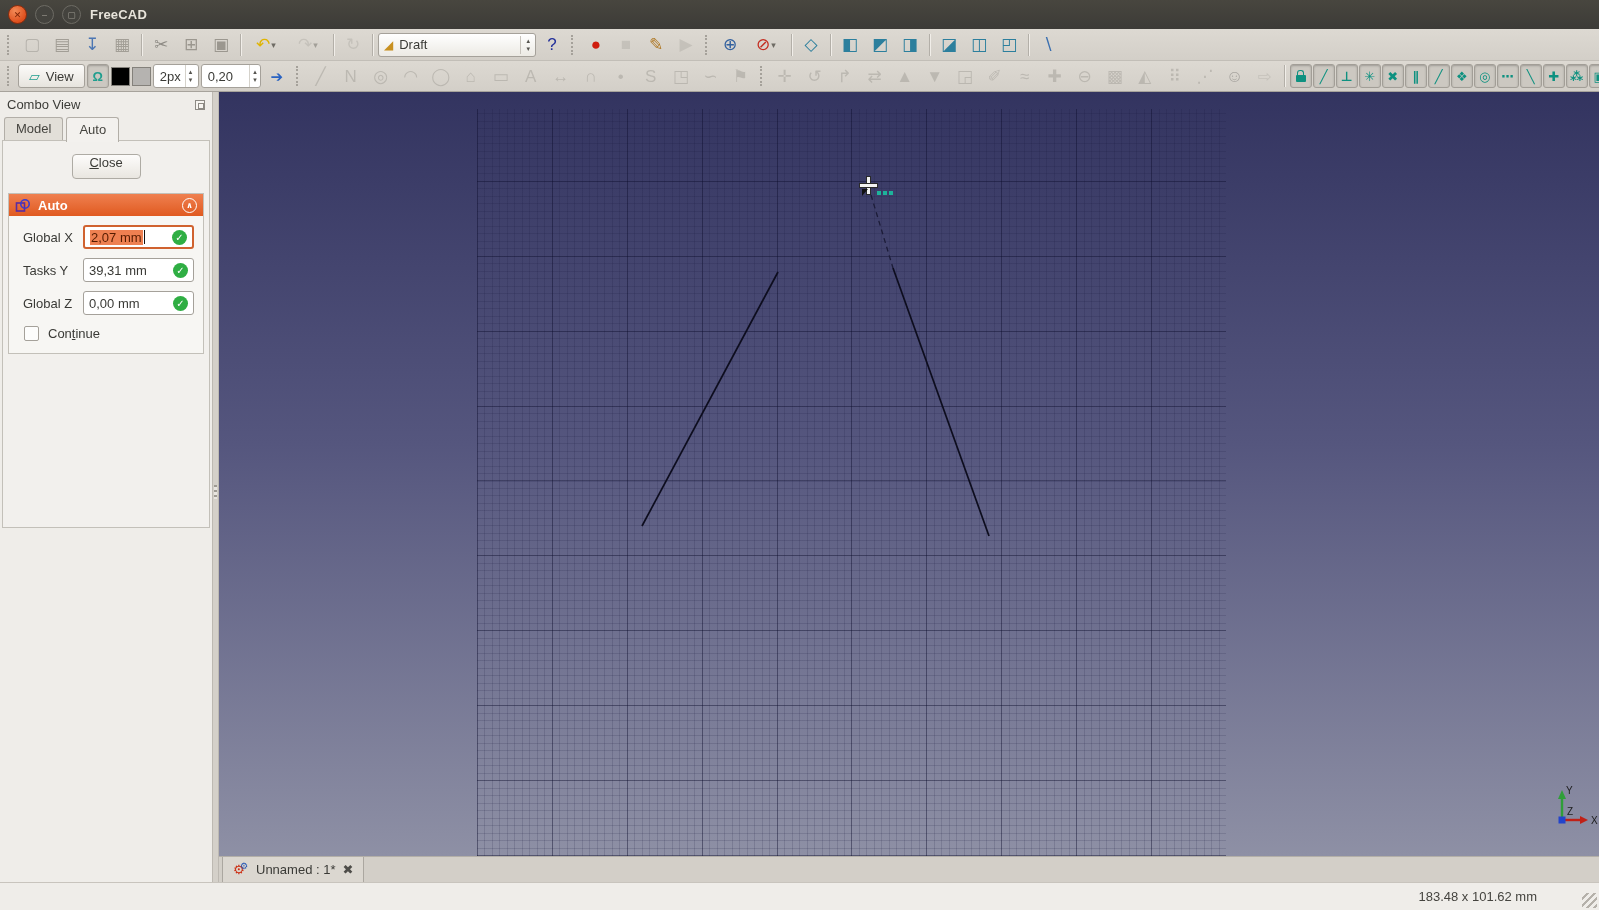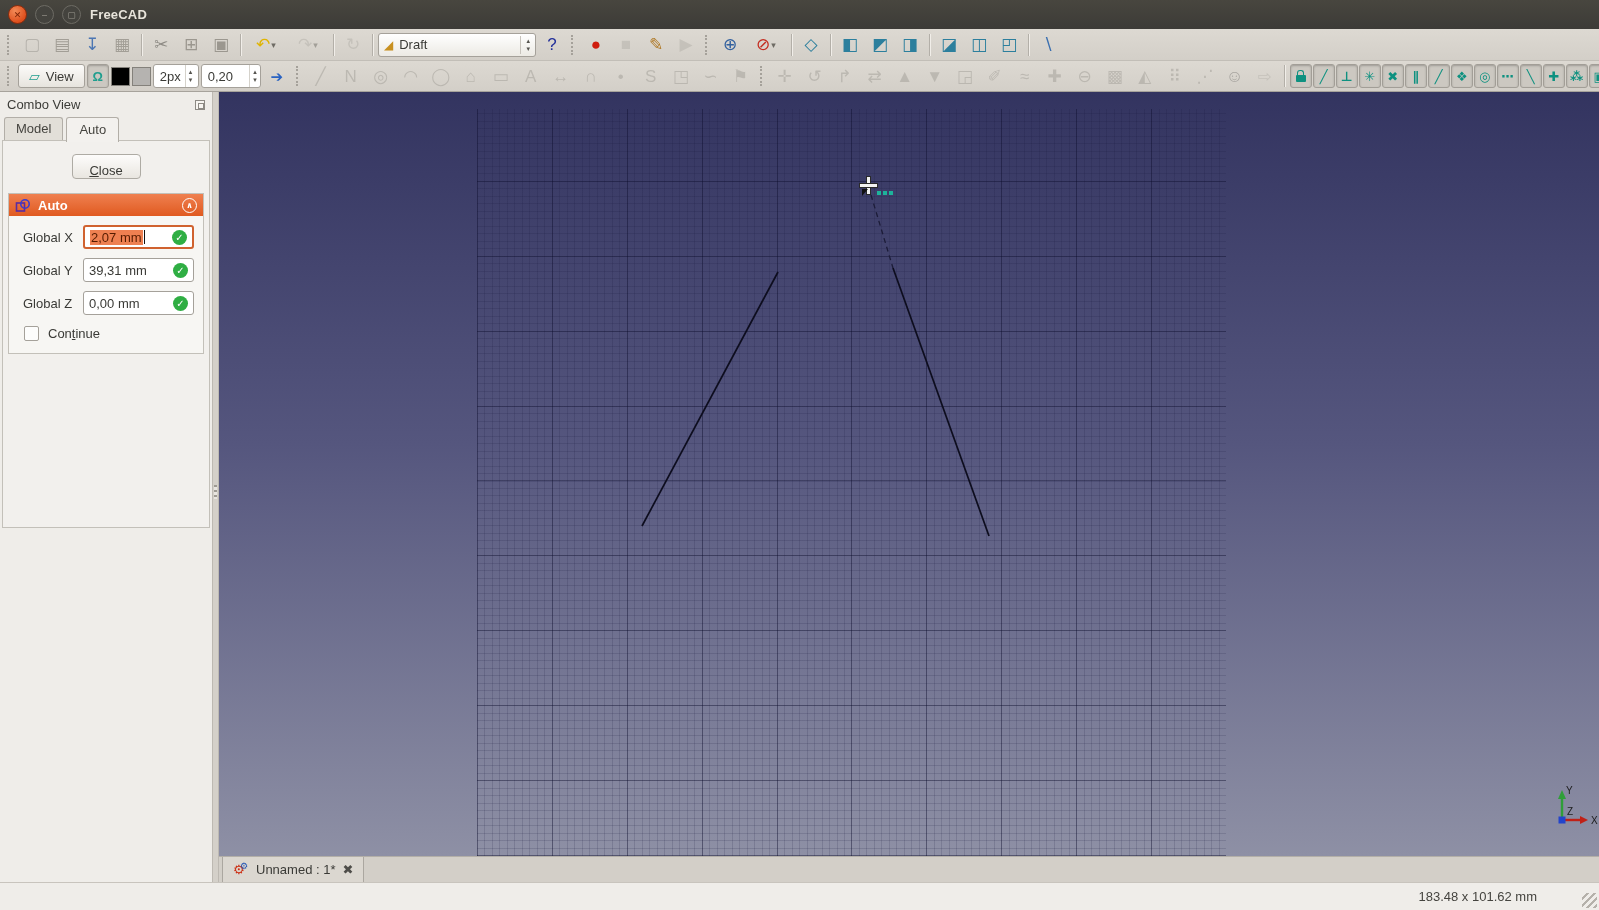--- a/index.html
+++ b/index.html
@@ -55,21 +55,21 @@
   .panel { position:absolute; left:0; top:92px; width:212px; bottom:28px; background:#efede9; }
   .panel-title { display:flex; align-items:center; padding:5px 7px 4px; color:#3c3c38; }
   .float-icon { margin-left:auto; width:10px; height:10px; border:1px solid #8d8a84; position:relative; background:#f7f5f1; }
   .float-icon::after { content:""; position:absolute; left:2px; top:2px; width:4px; height:4px; border:1px solid #8d8a84; }
   .tabs { display:flex; padding-left:4px; position:relative; top:1px; }
   .tab { padding:3px 11px 4px; border:1px solid #b2aea7; border-bottom:none;
     border-radius:3px 3px 0 0; background:#e2dfd8; margin-right:3px; color:#45443f; }
   .tab.active { background:#f3f1ee; padding:4px 12px 5px; position:relative; z-index:2; }
   .panel-content { position:absolute; left:2px; right:2px; top:48px; height:388px;
     background:#f2f0ed; border:1px solid #c3c0b9; }
-  .close-btn { display:flex; align-items:flex-end; justify-content:center; margin:13px auto 0;
+  .close-btn { display:flex; align-items:flex-start; justify-content:center; margin:13px auto 0;
     width:69px; height:25px; background:linear-gradient(#fdfcfb,#e9e6e0);
     border:1px solid #aeaba4; border-radius:4px; color:#3a3a36; }
   .point-box { margin:14px 5px 0; border:1px solid #c3c0b9; background:#f7f6f3; }
   .point-header { height:22px; background:linear-gradient(#ef8050,#e05a20);
     display:flex; align-items:center; gap:7px; padding:0 6px; color:#fff; font-weight:bold; }
   .collapse-btn { margin-left:auto; width:15px; height:15px; border:1.5px solid #fff; border-radius:50%;
     display:flex; align-items:center; justify-content:center; font-size:8px; color:#fff; font-weight:bold; }
   .field-row { display:flex; align-items:center; margin:9px 9px 0 14px; }
   .flabel { width:56px; flex:none; color:#3a3a36; }
   .input { height:24px; flex:1; margin-left:4px; background:#fff; border:1px solid #a5a19a;
@@ -441,21 +441,21 @@
       </div>
       <div class="field-row">
         <span class="flabel">Global X</span>
         <div class="input active">
           <span class="sel-text">2,07 mm</span>
           <span class="caret"></span>
           <span class="valid-icon">✓</span>
         </div>
       </div>
       <div class="field-row">
-        <span class="flabel">Global Y</span>
+        <span class="flabel">Tasks Y</span>
         <div class="input">
           <span>39,31 mm</span>
           <span class="valid-icon">✓</span>
         </div>
       </div>
       <div class="field-row">
         <span class="flabel">Global Z</span>
         <div class="input">
           <span>0,00 mm</span>
           <span class="valid-icon">✓</span>

